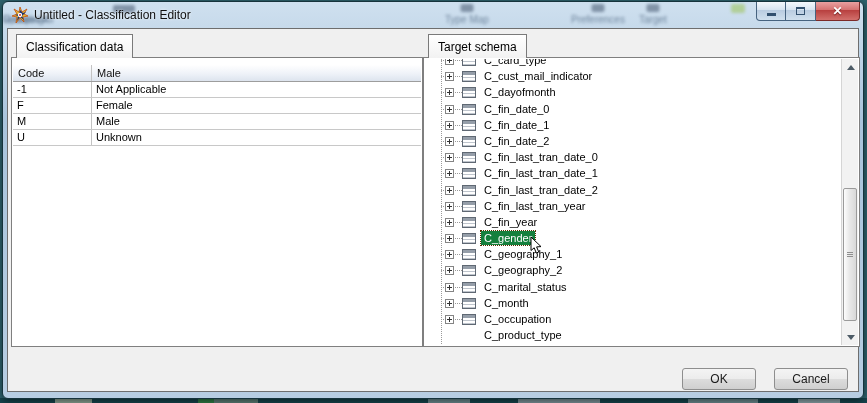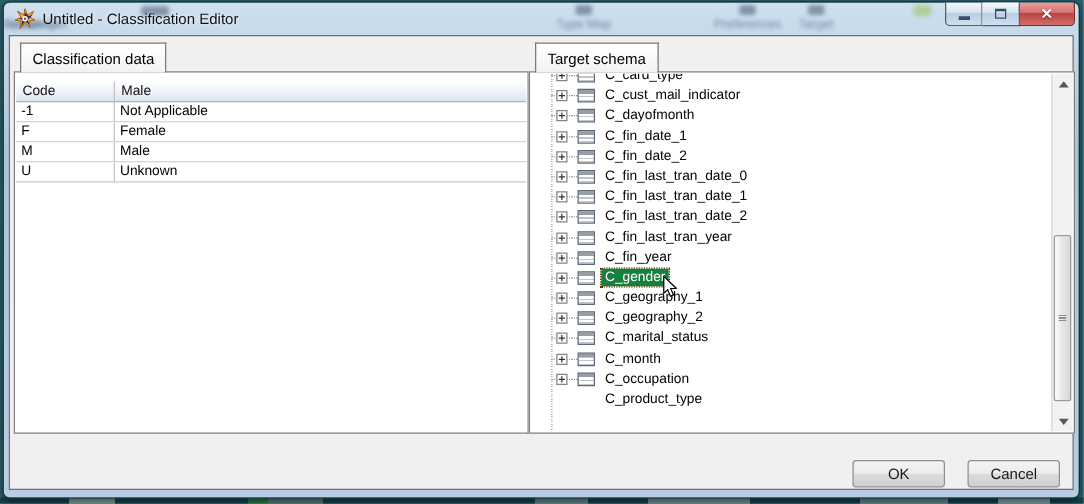--- a/index.html
+++ b/index.html
@@ -272,20 +272,26 @@
             <div class="tree-row">
               <div class="hguide"></div>
               <div class="expander"></div>
               <div class="grid-icon"></div>
               <span class="tree-label">C_dayofmonth</span>
             </div>
             <div class="tree-row">
               <div class="hguide"></div>
               <div class="expander"></div>
               <div class="grid-icon"></div>
+              <span class="tree-label">C_fin_date_0</span>
+            </div>
+            <div class="tree-row">
+              <div class="hguide"></div>
+              <div class="expander"></div>
+              <div class="grid-icon"></div>
               <span class="tree-label">C_fin_date_1</span>
             </div>
             <div class="tree-row">
               <div class="hguide"></div>
               <div class="expander"></div>
               <div class="grid-icon"></div>
               <span class="tree-label">C_fin_date_2</span>
             </div>
             <div class="tree-row">
               <div class="hguide"></div>

